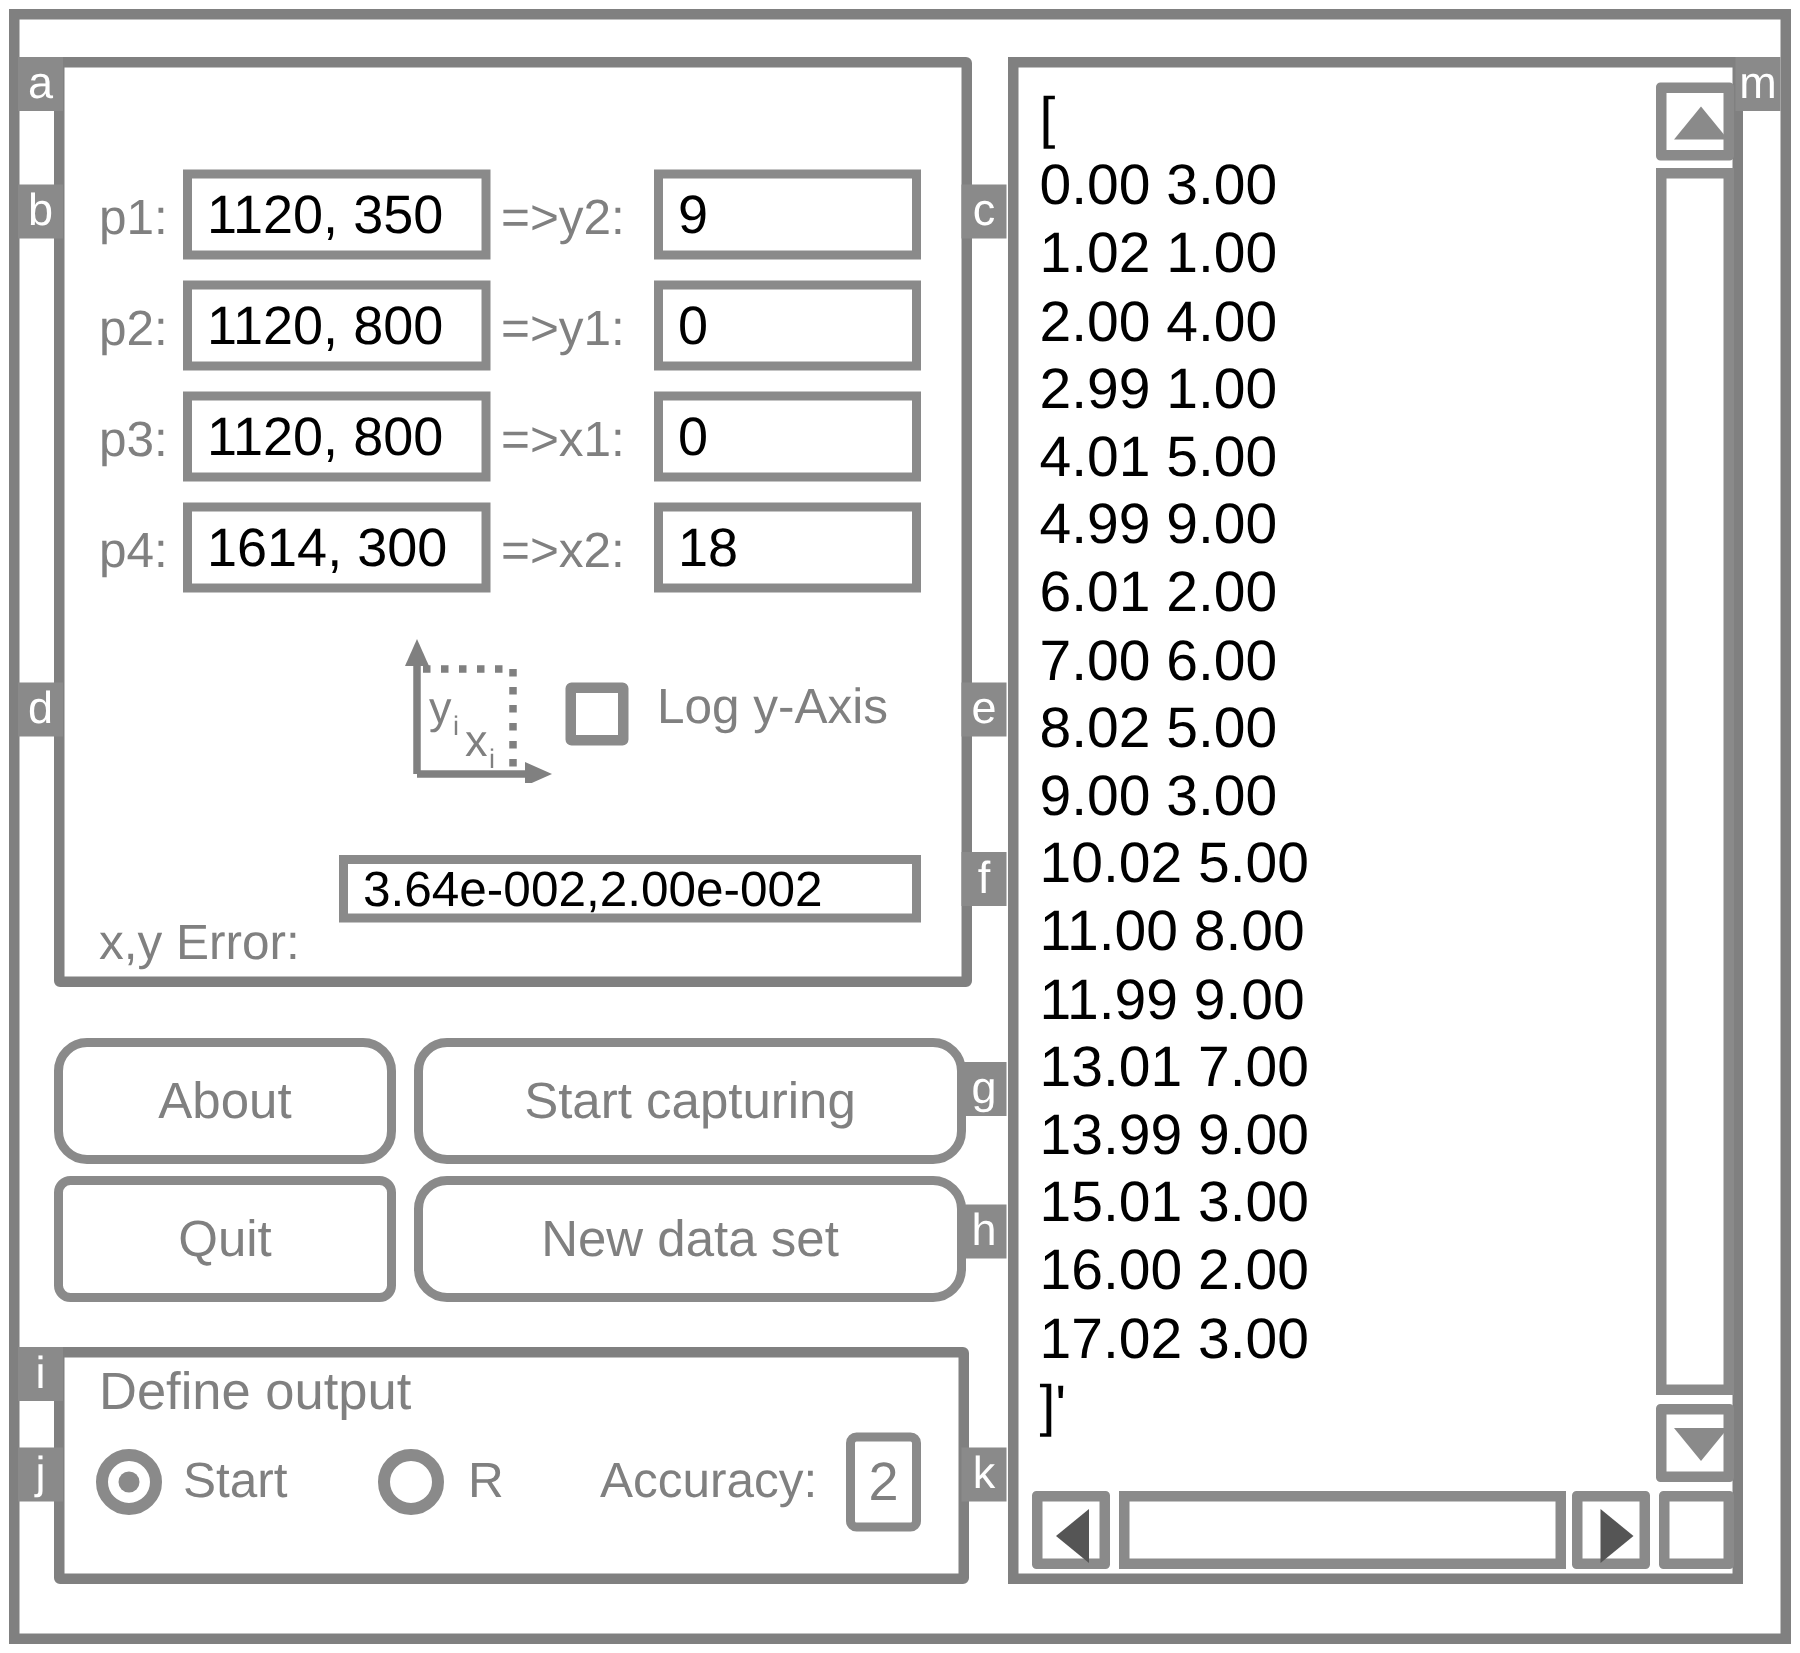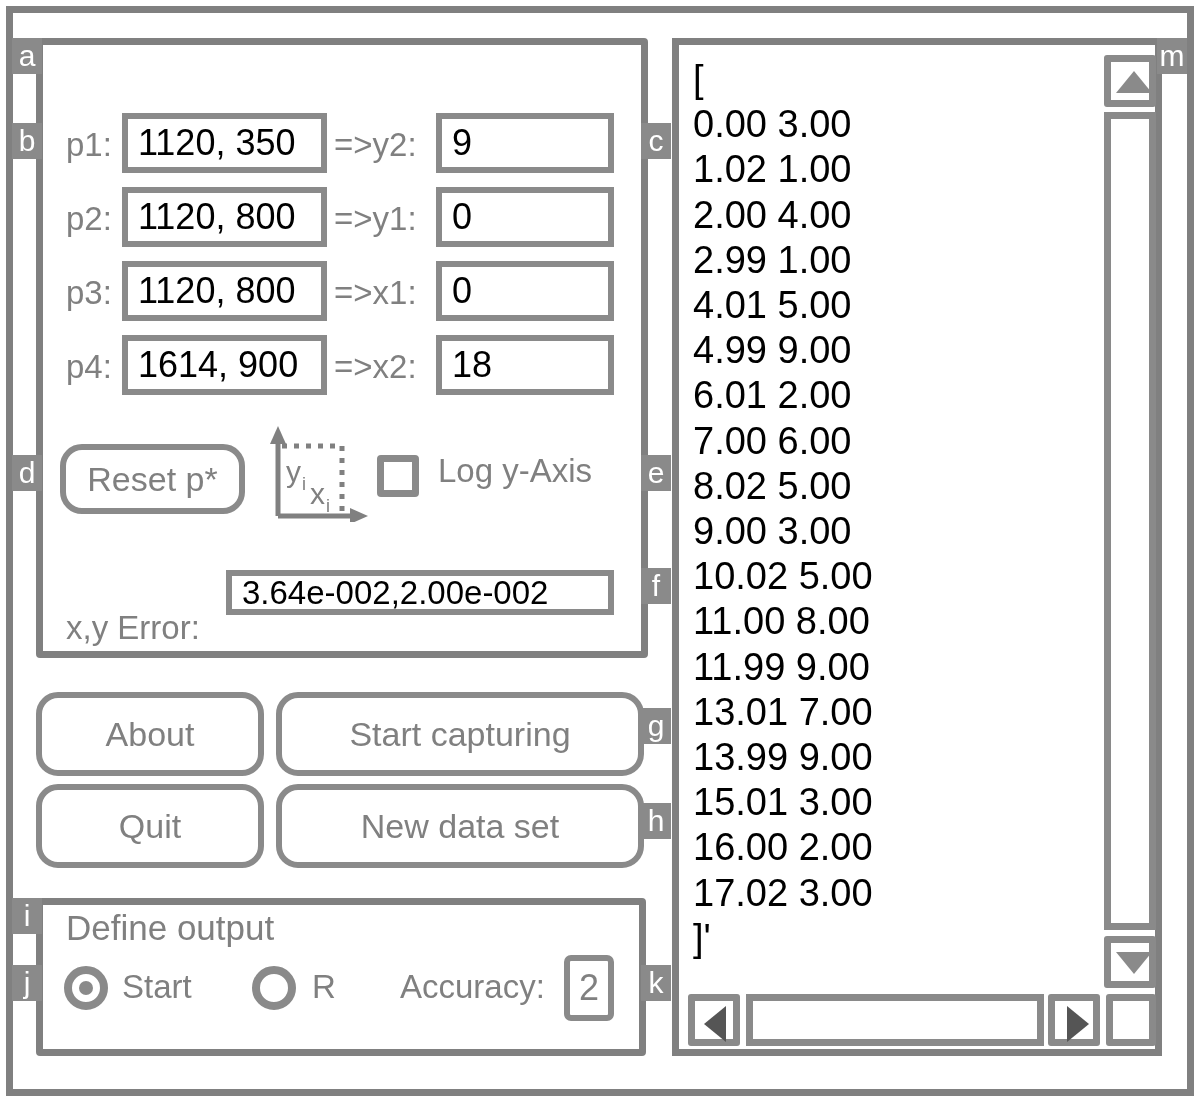--- a/index.html
+++ b/index.html
@@ -234,25 +234,24 @@
   <div class="textfield" style="left:122px; top:187px; width:205px; height:60px;">1120, 800</div>
   <div class="glabel" style="left:334px; top:200px;">=&gt;y1:</div>
   <div class="textfield" style="left:436px; top:187px; width:178px; height:60px;">0</div>
 
   <div class="glabel" style="left:66px; top:274px;">p3:</div>
   <div class="textfield" style="left:122px; top:261px; width:205px; height:60px;">1120, 800</div>
   <div class="glabel" style="left:334px; top:274px;">=&gt;x1:</div>
   <div class="textfield" style="left:436px; top:261px; width:178px; height:60px;">0</div>
 
   <div class="glabel" style="left:66px; top:348px;">p4:</div>
-  <div class="textfield" style="left:122px; top:335px; width:205px; height:60px;">1614, 900</div>
+  <div class="textfield" style="left:122px; top:335px; width:205px; height:60px;">1614, 300</div>
   <div class="glabel" style="left:334px; top:348px;">=&gt;x2:</div>
   <div class="textfield" style="left:436px; top:335px; width:178px; height:60px;">18</div>
 
-  <div class="pbutton" style="left:60px; top:444px; width:185px; height:70px;">Reset p*</div>
 
   <div class="axisicon" style="left:264px; top:424px; width:105px; height:98px;">
     <svg width="105" height="98" viewBox="0 0 105 98">
 
       <line x1="14" y1="92" x2="14" y2="18" stroke="#808080" stroke-width="5"></line>
       <polygon points="14,2 6,20 22,20" fill="#808080"></polygon>
 
       <line x1="14" y1="92" x2="88" y2="92" stroke="#808080" stroke-width="5"></line>
       <polygon points="104,92 86,84 86,100" fill="#808080"></polygon>
 
@@ -266,21 +265,21 @@
   </div>
 
   <div class="checkbox" style="left:377px; top:455px;"></div>
   <div class="glabel" style="left:438px; top:452px;">Log y-Axis</div>
 
   <div class="glabel" style="left:66px; top:570px;margin-top:39px;">x,y Error:</div>
   <div class="textfield" style="left:226px; top:556px; width:388px; height:45px; font-size:33px;margin-top:14px;">3.64e-002,2.00e-002</div>
 
   <div class="pbutton" style="left:36px; top:692px; width:228px; height:84px;">About</div>
   <div class="pbutton" style="left:276px; top:692px; width:368px; height:84px;">Start capturing</div>
-  <div class="pbutton" style="left:36px; top:784px; width:228px; height:84px;">Quit</div>
+  <div class="pbutton" style="left:36px; top:784px; width:228px; height:84px;border-radius:11px;">Quit</div>
   <div class="pbutton" style="left:276px; top:784px; width:368px; height:84px;">New data set</div>
 
   <div class="groupbox" style="left:36px; top:898px; width:610px; height:158px;"></div>
   <div class="heading" style="left:66px; top:908px;">Define output</div>
 
   <div class="radio checked" style="left:64px; top:966px;"></div>
   <div class="glabel" style="left:122px; top:968px;">Start</div>
 
   <div class="radio" style="left:252px; top:966px;"></div>
   <div class="glabel" style="left:312px; top:968px;">R</div>

